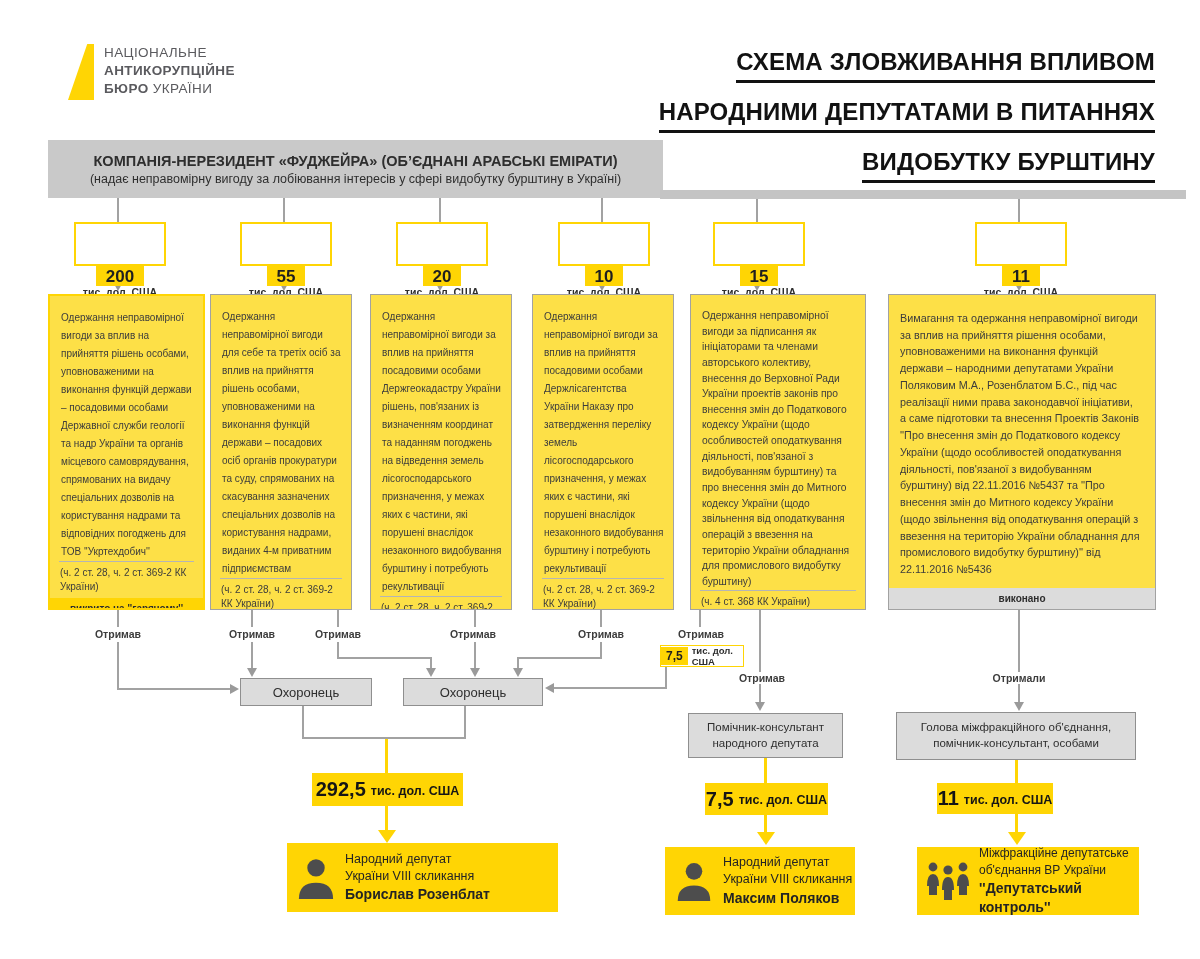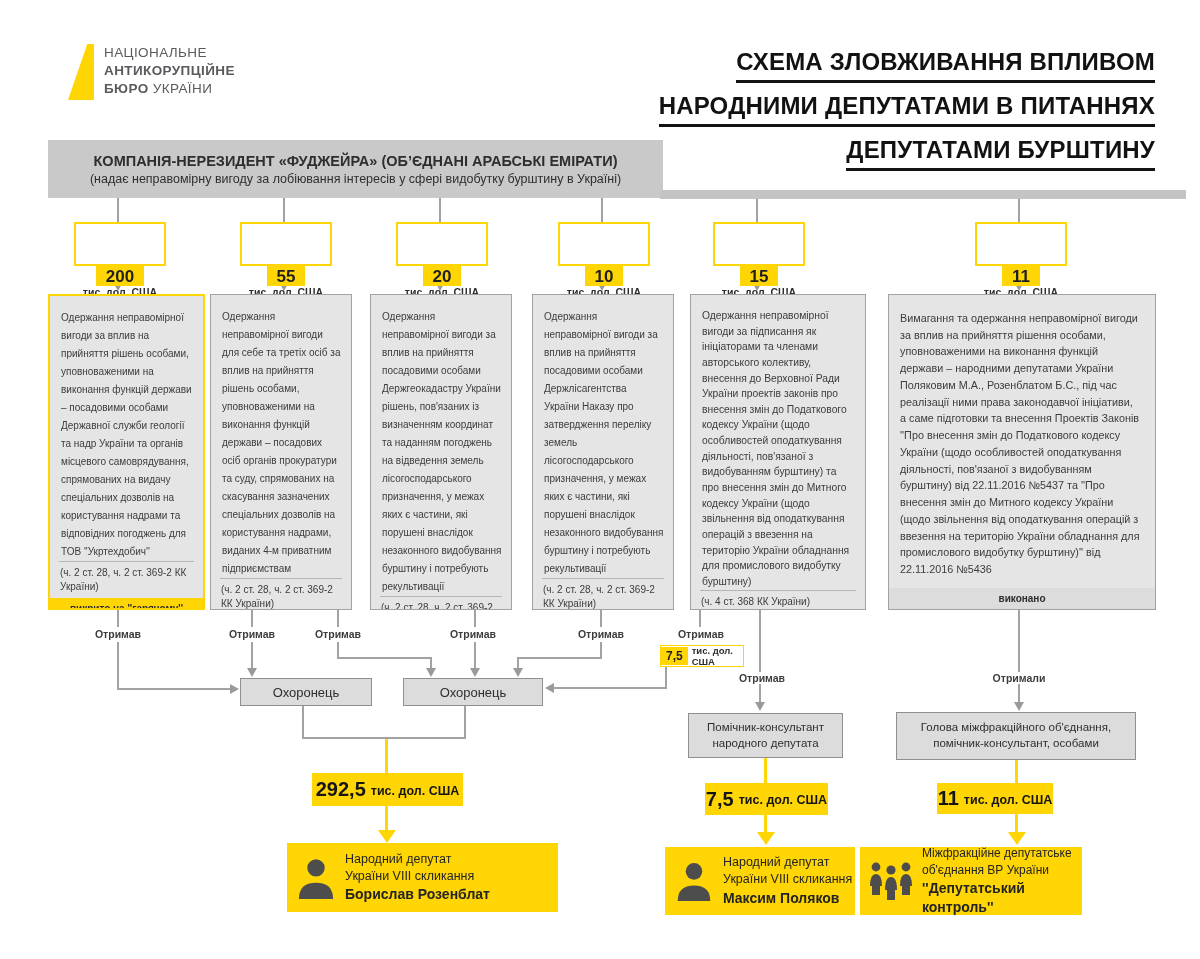--- a/index.html
+++ b/index.html
@@ -10,21 +10,21 @@
   .logo-mark{position:absolute;left:68px;top:44px;width:26px;height:56px;background:#FFD504;
              clip-path:polygon(74% 0,100% 0,100% 100%,0 100%);}
   .logo-text{position:absolute;left:104px;top:44px;line-height:18px;color:#5a5a5e;letter-spacing:.4px;}
   .logo-l1{font-size:13.5px;font-weight:400;}
   .logo-l2{font-size:13.5px;font-weight:700;}
   .logo-l3 b{font-weight:700;} .logo-l3{font-size:13.5px;font-weight:400;}
 
   
   .main-title{position:absolute;right:45px;top:48px;width:560px;text-align:right;color:#121212;}
   .main-title span{display:inline-block;font-size:24px;font-weight:700;letter-spacing:.2px;
-                   border-bottom:3px solid #121212;padding-bottom:4px;margin-bottom:9px;}
+                   border-bottom:3px solid #121212;padding-bottom:4px;margin-bottom:15px;}
 
   
   .source-box{position:absolute;left:48px;top:140px;width:615px;height:58px;background:#c9c9c9;
               display:flex;flex-direction:column;justify-content:center;text-align:center;color:#2e2e2e;}
   .source-title{font-size:14.5px;font-weight:700;}
   .source-sub{font-size:12.5px;font-weight:400;margin-top:3px;}
   .top-bar{position:absolute;left:660px;top:190px;width:526px;height:9px;background:#c4c4c4;}
 
   
   .vline{position:absolute;width:2px;background:#a2a2a2;}
@@ -34,21 +34,21 @@
   .arr-l{position:absolute;width:0;height:0;border-top:5px solid transparent;border-bottom:5px solid transparent;border-right:9px solid #9a9a9a;}
   .yline{position:absolute;width:3px;background:#FFD504;}
   .yarr{position:absolute;width:0;height:0;border-left:9px solid transparent;border-right:9px solid transparent;border-top:13px solid #FFD504;}
 
   
   .amt{position:absolute;top:222px;width:88px;height:40px;background:#fff;border:2px solid #FFD504;text-align:center;}
   .amt-num{display:inline-block;background:#FFD504;color:#1f1f1f;font-weight:700;font-size:17px;line-height:19px;padding:1px 10px 0;margin-top:42px;}
   .amt-unit{display:block;color:#2e2e2e;font-weight:700;font-size:10.5px;margin-top:0px;}
 
   
-  .col-box{position:absolute;top:294px;height:316px;background:#e5e5e5;border:1px solid #a2a2a2;
+  .col-box{position:absolute;top:294px;height:316px;background:#fde047;border:1px solid #a2a2a2;
            display:flex;flex-direction:column;box-sizing:border-box;overflow:hidden;}
   .col-box.hl{border:2px solid #FFD504;}
   .col-text{flex:1;padding:13px 9px 0 11px;font-size:10px;line-height:1.8;color:#3c3c3c;}
   .col-box.c5 .col-text{font-size:10.3px;line-height:1.52;}
   .col-box.c6 .col-text{font-size:10.8px;line-height:1.55;padding-top:15px;padding-right:14px;}
   .col-law{margin:0 9px;border-top:1px solid #b5b5b5;padding:4px 1px 5px;font-size:10px;line-height:1.35;color:#3c3c3c;}
   .col-status{height:21px;line-height:21px;background:#dcdcdc;text-align:center;font-size:10px;font-weight:700;color:#2d2d2d;}
   .col-status.hl{background:#FFD504;}
 
   
@@ -87,21 +87,21 @@
   <div class="logo-mark"></div>
   <div class="logo-text">
     <div class="logo-l1">НАЦІОНАЛЬНЕ</div>
     <div class="logo-l2">АНТИКОРУПЦІЙНЕ</div>
     <div class="logo-l3"><b>БЮРО</b> <span>УКРАЇНИ</span></div>
   </div>
 
   <div class="main-title">
     <span>СХЕМА ЗЛОВЖИВАННЯ ВПЛИВОМ</span><br>
     <span>НАРОДНИМИ ДЕПУТАТАМИ В ПИТАННЯХ</span><br>
-    <span>ДЕПУТАТАМИ БУРШТИНУ</span>
+    <span>ВИДОБУТКУ БУРШТИНУ</span>
   </div>
 
   <div class="source-box">
     <div class="source-title">КОМПАНІЯ-НЕРЕЗИДЕНТ «ФУДЖЕЙРА» (ОБ’ЄДНАНІ АРАБСЬКІ ЕМІРАТИ)</div>
     <div class="source-sub">(надає неправомірну вигоду за лобіювання інтересів у сфері видобутку бурштину в Україні)</div>
   </div>
   <div class="top-bar"></div>
 
   <div class="vline" style="left:117px;top:198px;height:24px"></div>
   <div class="vline" style="left:117px;top:262px;height:20px"></div>
@@ -269,21 +269,21 @@
           <path d="M1 27 q0 -10.5 11 -10.5 q11 0 11 10.5 z" fill="#4d4d4d"></path>
         </svg>
     </span>
     <span class="rec-text">
       <span>Народний депутат</span><br>
       <span>України VIII скликання</span>
       <div class="rec-name">Максим Поляков</div>
     </span>
   </div>
 
-  <div class="recipient grp" style="left:860px;top:847px;width:222px;height:68px">
+  <div class="recipient grp" style="left:917px;top:847px;width:222px;height:68px">
     <span class="rec-icon">
       <svg width="46" height="42" viewBox="0 0 46 42">
         <g fill="#4d4d4d">
           <circle cx="8" cy="7" r="4.4"></circle>
             <path d="M2 26 q0 -12 6 -12 q6 0 6 12 l-2 0 l0 9 l-8 0 l0 -9 z"></path>
           <circle cx="23" cy="10" r="4.6"></circle>
             <path d="M17 30 q0 -13 6 -13 q6 0 6 13 l-2 0 l0 10 l-8 0 l0 -10 z"></path>
           <circle cx="38" cy="7" r="4.4"></circle>
             <path d="M32 26 q0 -12 6 -12 q6 0 6 12 l-2 0 l0 9 l-8 0 l0 -9 z"></path>
         </g>

